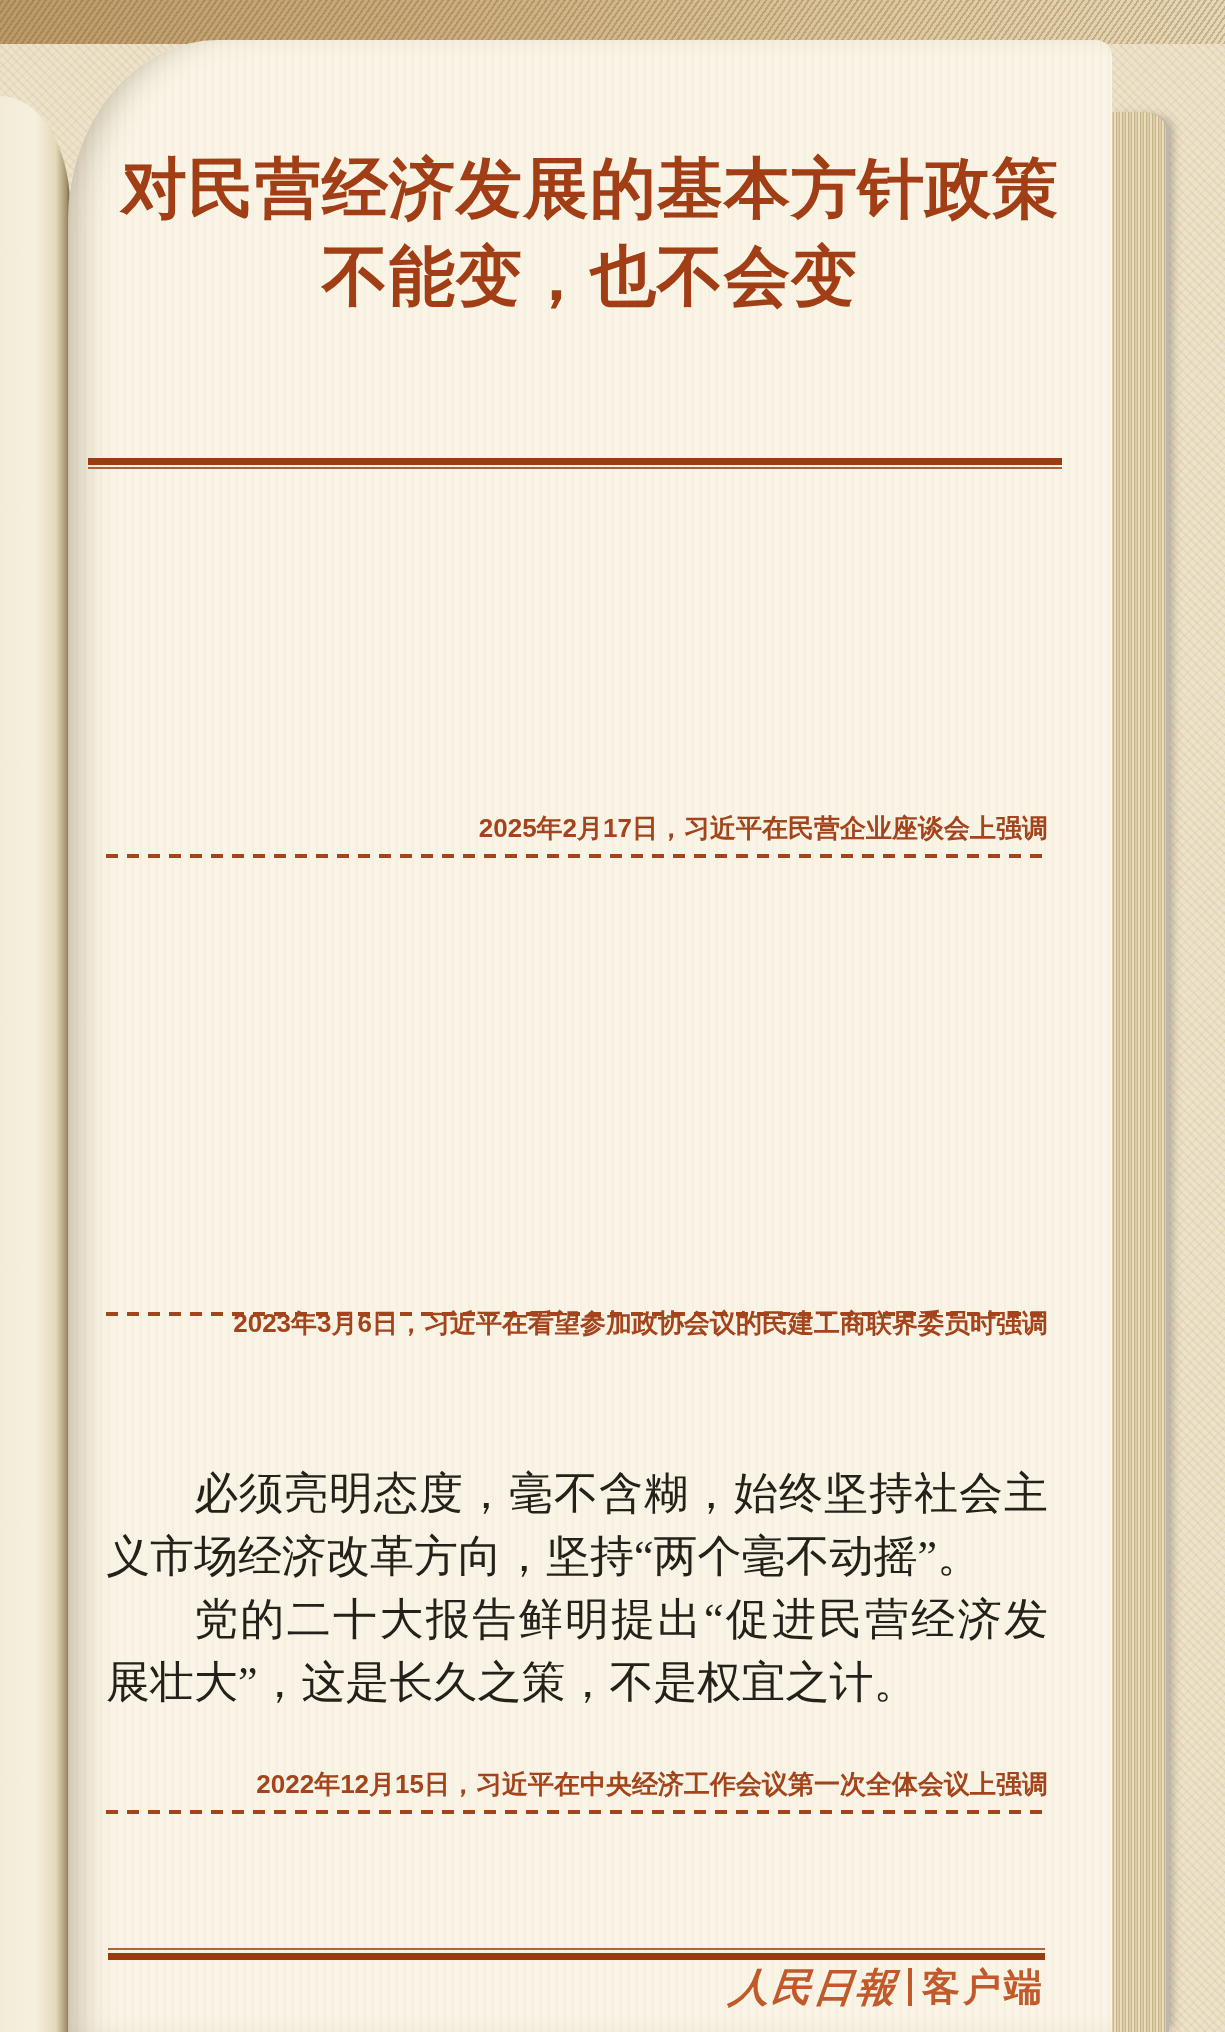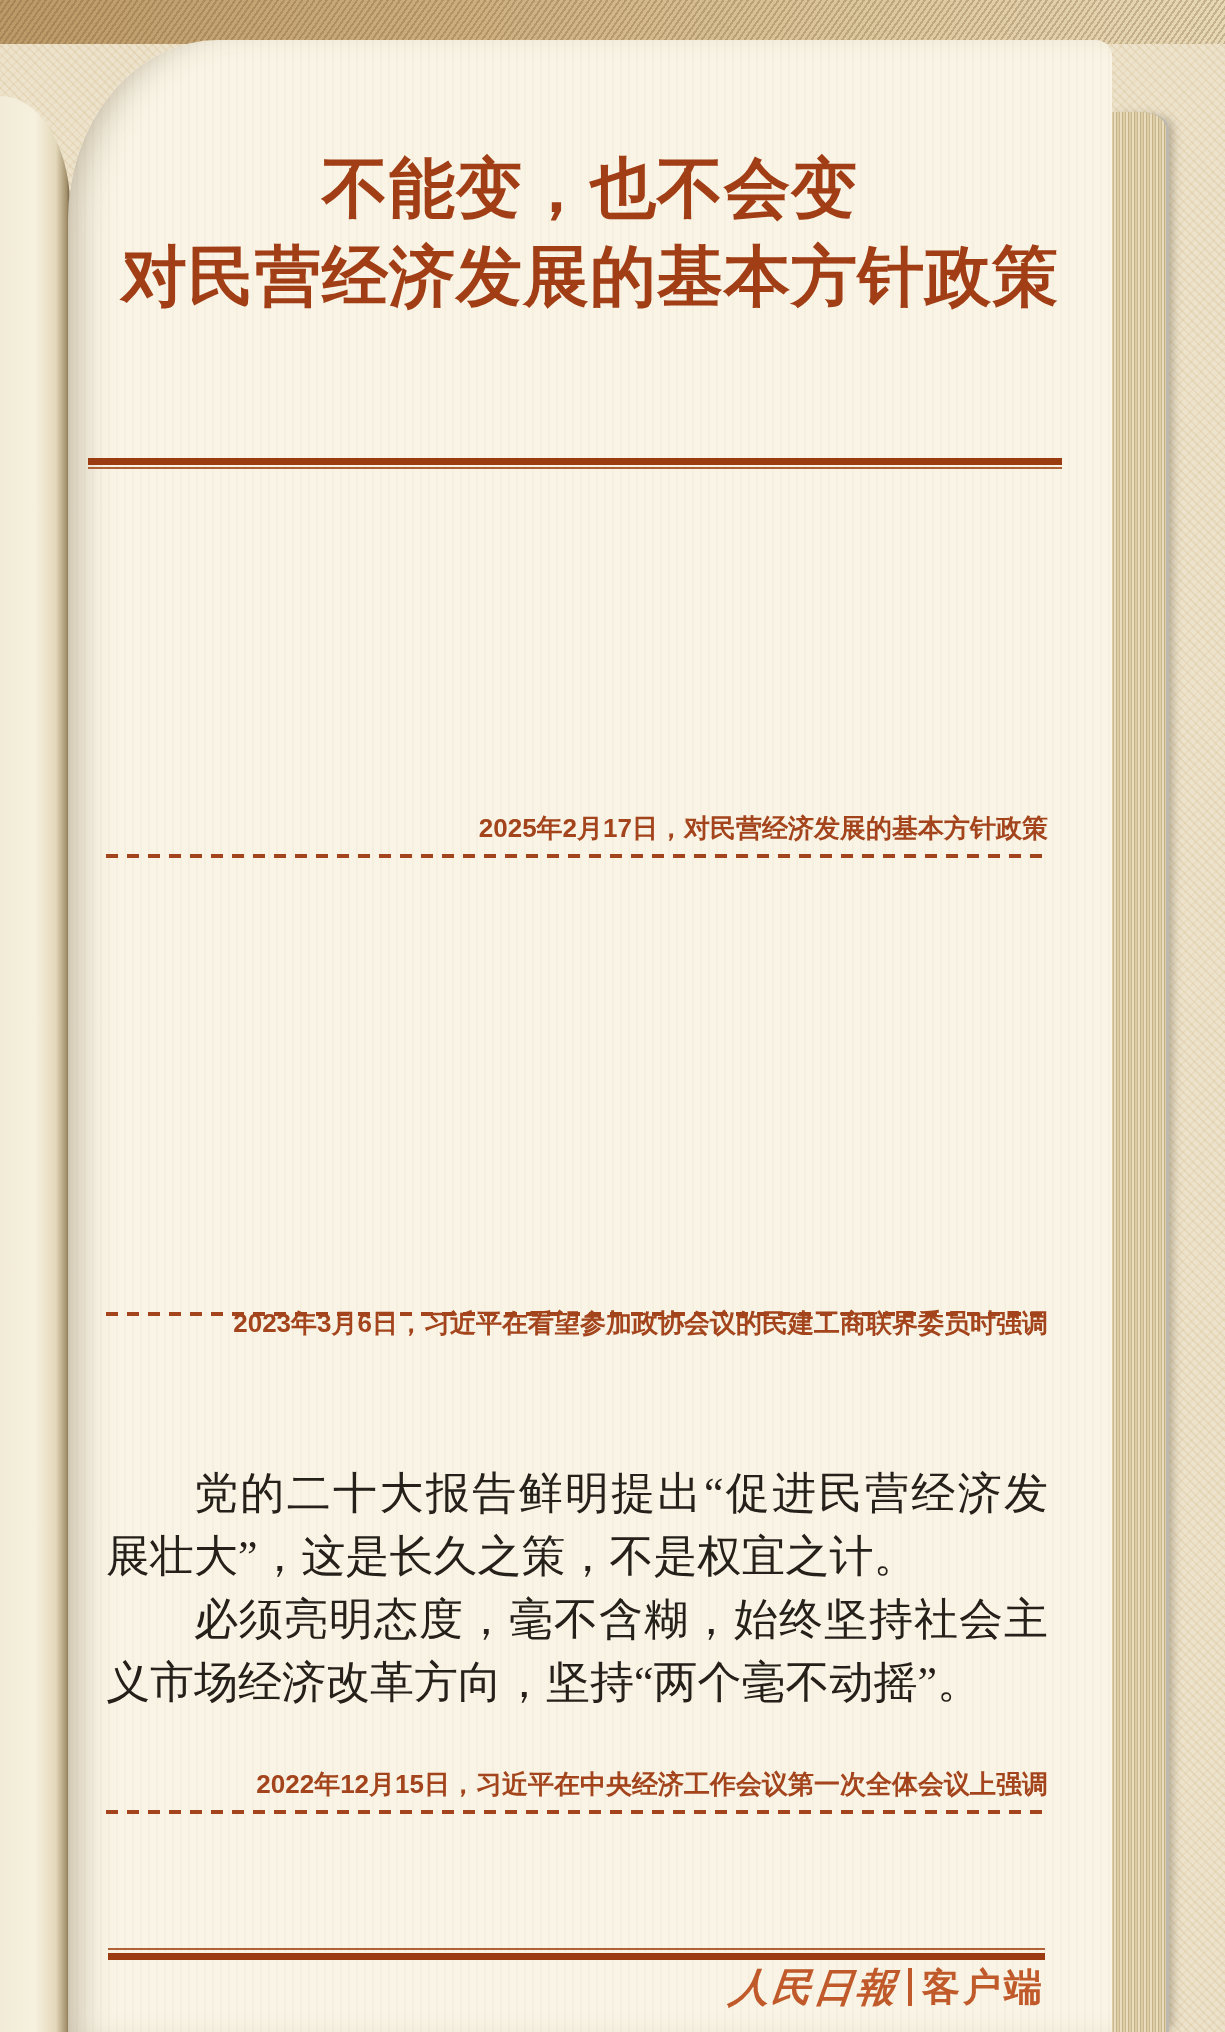--- a/index.html
+++ b/index.html
@@ -92,35 +92,35 @@
 </head>
 <body>
 
 <div class="table-top"></div>
 <div class="left-page"></div>
 <div class="page-stack"></div>
 
 <div class="page">
 
   <h1 class="title">
+    <span>对民营经济发展的基本方针政策</span>
     <span>不能变，也不会变</span>
-    <span>对民营经济发展的基本方针政策</span>
   </h1>
 
   <div class="sep-top"></div>
 
-  <div class="attr a1">2025年2月17日，对民营经济发展的基本方针政策</div>
+  <div class="attr a1">2025年2月17日，习近平在民营企业座谈会上强调</div>
   <div class="dash d1"></div>
 
   <div class="attr a2">2023年3月6日，习近平在看望参加政协会议的民建工商联界委员时强调</div>
   <div class="dash d2"></div>
 
   <div class="quote-text q3">
+    <p>必须亮明态度，毫不含糊，始终坚持社会主义市场经济改革方向，坚持“两个毫不动摇”。</p>
     <p>党的二十大报告鲜明提出“促进民营经济发展壮大”，这是长久之策，不是权宜之计。</p>
-    <p>必须亮明态度，毫不含糊，始终坚持社会主义市场经济改革方向，坚持“两个毫不动摇”。</p>
   </div>
   <div class="attr a3">2022年12月15日，习近平在中央经济工作会议第一次全体会议上强调</div>
   <div class="dash d3"></div>
 
   <div class="sep-bottom"></div>
 
   <div class="logo">
     <span class="logo-script">人民日報</span>
     <span class="logo-bar"></span>
     <span class="logo-client">客户端</span>

